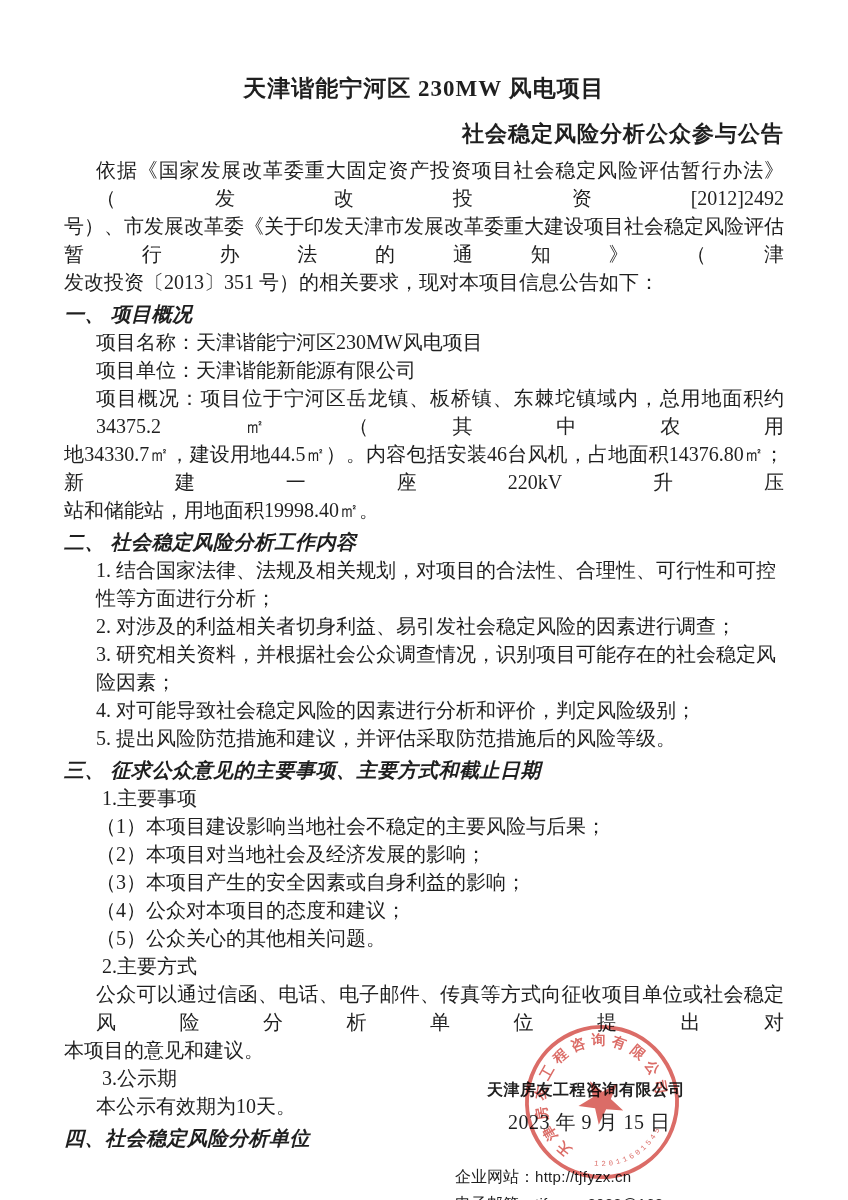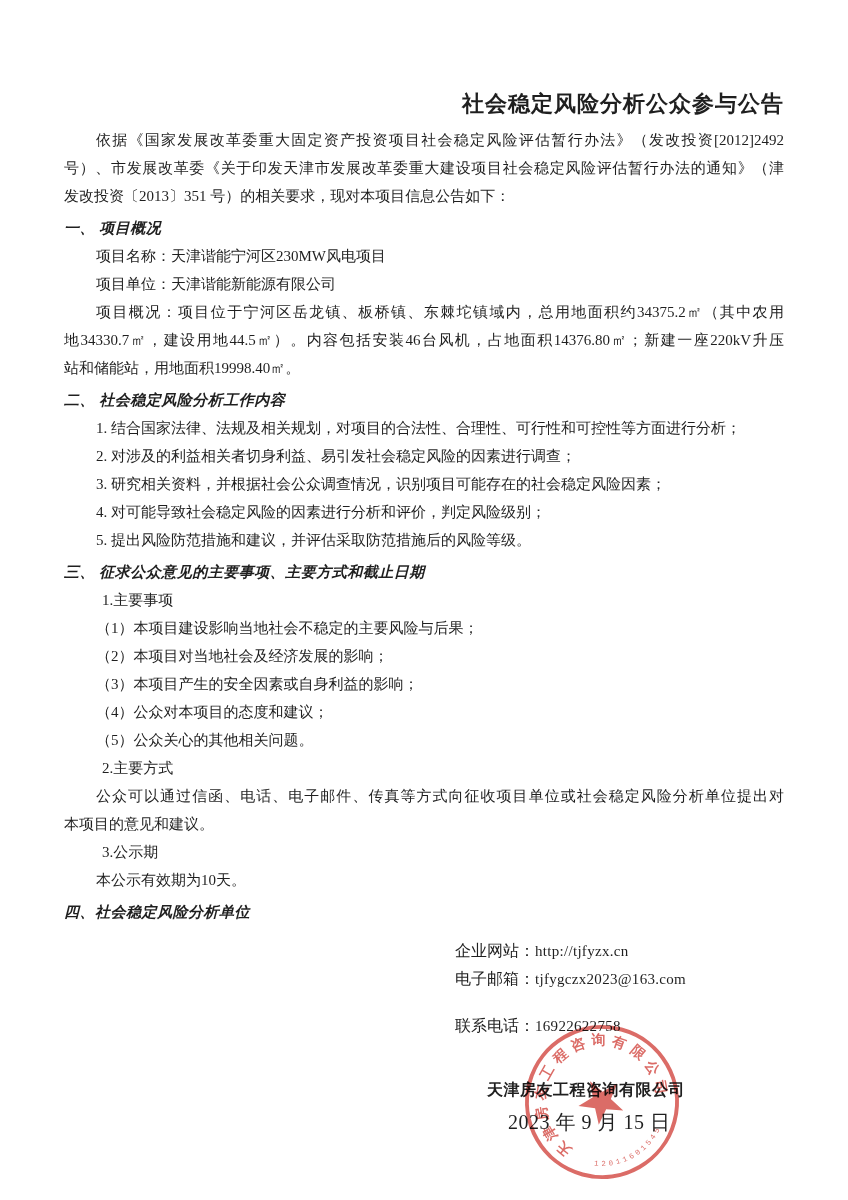--- a/index.html
+++ b/index.html
@@ -11,33 +11,33 @@
   .content { padding:74px 64px 0 64px; }
   .title1 {
     font-size:23px; font-weight:700; text-align:center;
     letter-spacing:1px; line-height:30px;
   }
   .title2 {
     font-size:22px; font-weight:700; text-align:right;
     letter-spacing:1px; line-height:30px; margin-top:15px;
   }
   .body-lines { margin-top:7px; }
-  .line { font-size:15px; line-height:28px; min-height:28px; }
+  .line { font-size:20px; line-height:28px; min-height:28px; }
   .h { font-weight:700; margin-top:4px; letter-spacing:0.5px;font-style:italic; }
   .ind { padding-left:32px; }
   .ind38 { padding-left:38px; }
   .just { text-align:justify; text-align-last:justify; }
   .contact { position:relative; margin-top:11px; height:104px; font-size:16px; }
   .col-left  { position:absolute; left:20px;  top:0; }
   .col-right { position:absolute; left:391px; top:0; }
   .crow { line-height:27px; white-space:nowrap; }
   .crow-addr2 { padding-left:80px; line-height:23px; white-space:nowrap; }
   .crow-phone { margin-top:19px; }
   .mono {
-    font-family:Liberation Serif, serif;
+    font-family:Liberation Sans, sans-serif;
     font-size:15px; letter-spacing:0.3px;margin-top:28px;
   }
   .sig-company {
     position:absolute; left:487px; top:1080px;
     font-size:16px; font-weight:700; letter-spacing:0.5px; white-space:nowrap;
   }
   .sig-date {
     position:absolute; left:508px; top:1109px;
     font-size:20px; letter-spacing:0.5px; white-space:nowrap;
   }
@@ -45,20 +45,21 @@
     position:absolute; left:522px; top:1022px; width:160px; height:160px;
     mix-blend-mode:multiply; opacity:0.85; pointer-events:none;
   }
 </style>
 </head>
 <body>
 
 <div class="page">
   <div class="content">
 
+    <div class="title1">天津谐能宁河区 230MW 风电项目</div>
     <div class="title2">社会稳定风险分析公众参与公告</div>
 
     <div class="body-lines">
       <div class="line just ind">依据《国家发展改革委重大固定资产投资项目社会稳定风险评估暂行办法》（发改投资[2012]2492</div>
       <div class="line just">号）、市发展改革委《关于印发天津市发展改革委重大建设项目社会稳定风险评估暂行办法的通知》（津</div>
       <div class="line">发改投资〔2013〕351 号）的相关要求，现对本项目信息公告如下：</div>
 
       <div class="line h">一、 项目概况</div>
       <div class="line ind">项目名称：天津谐能宁河区230MW风电项目</div>
       <div class="line ind">项目单位：天津谐能新能源有限公司</div>

